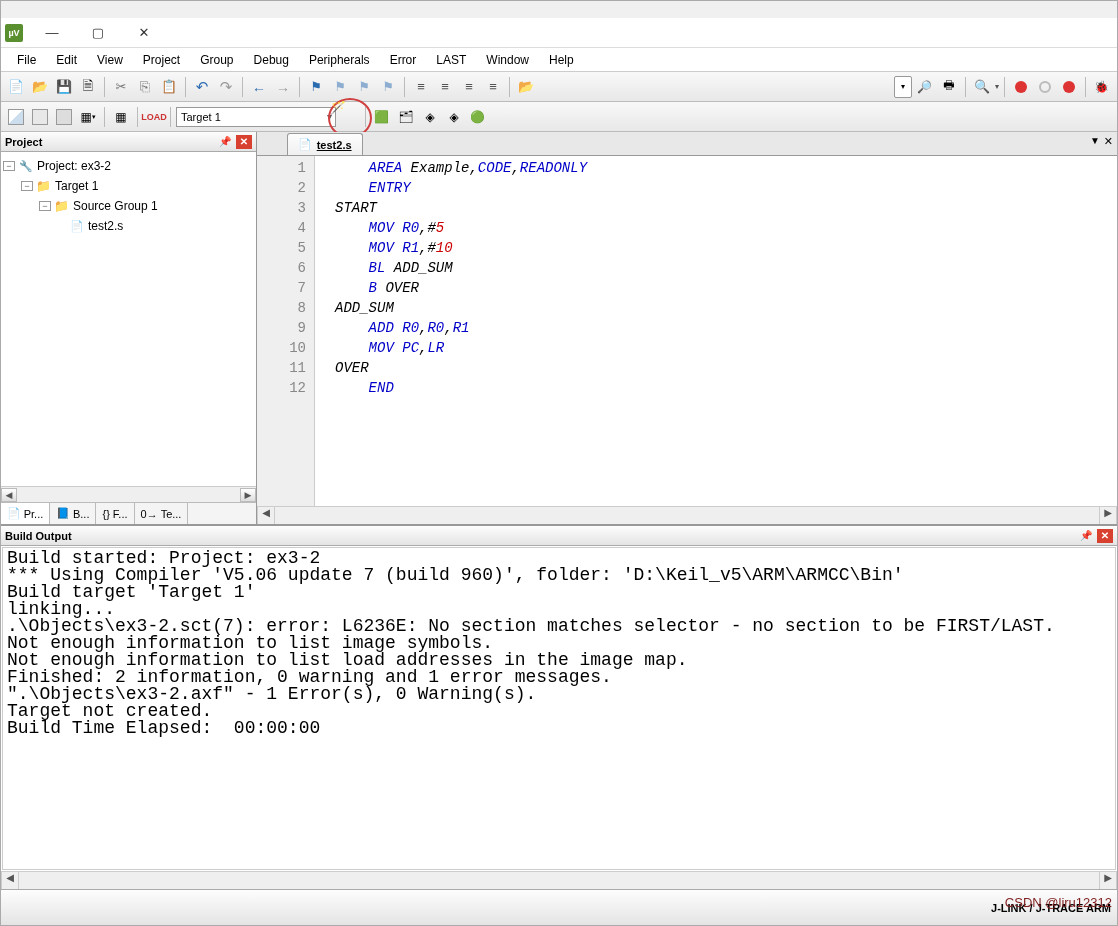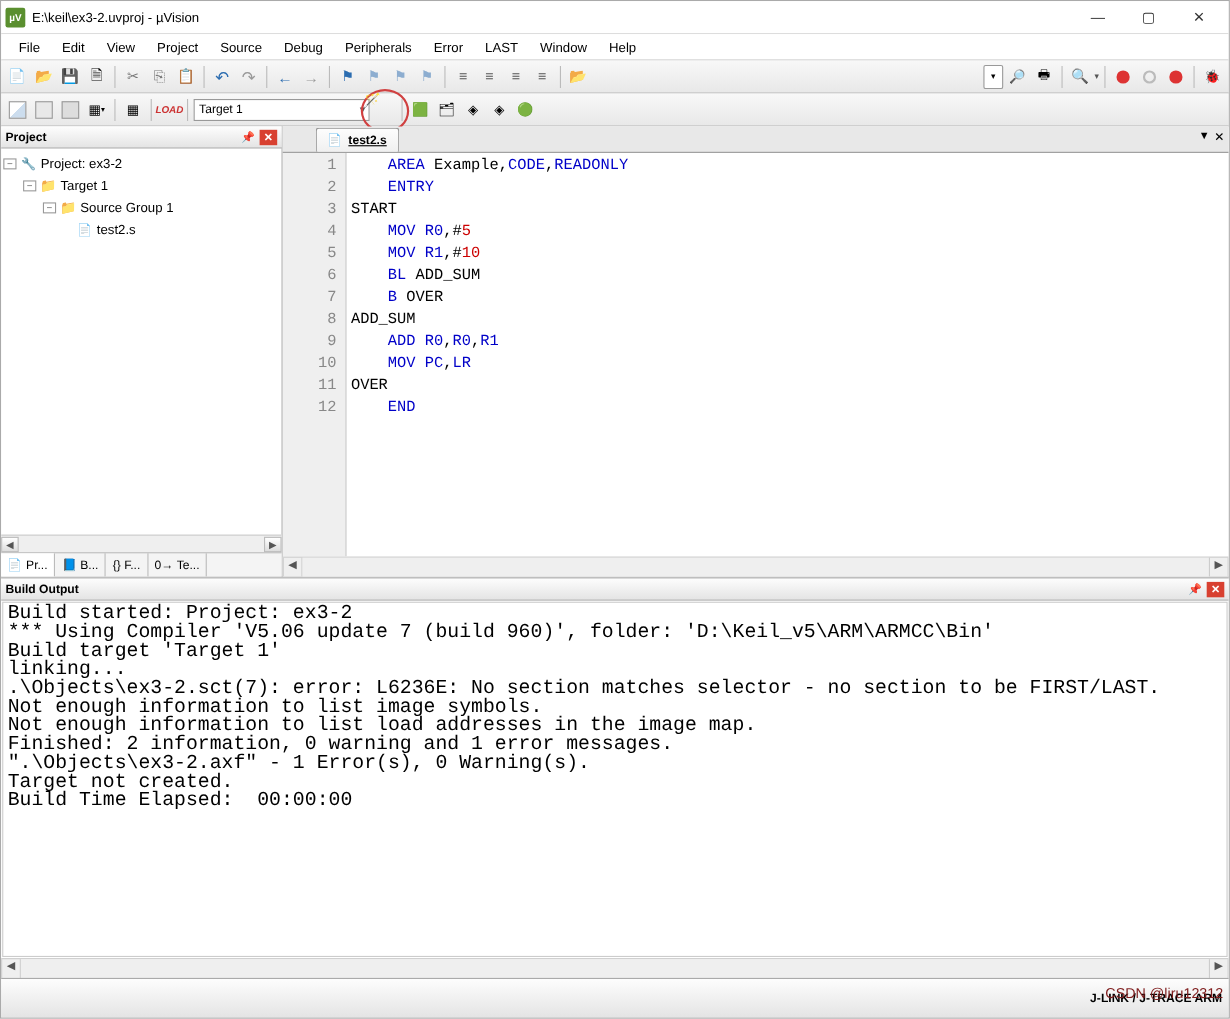--- a/index.html
+++ b/index.html
@@ -1,19 +1,19 @@
 <!DOCTYPE html>
 <html><head>
   <meta charset="utf-8">
   <style>
     * { box-sizing: border-box; margin: 0; padding: 0; }
     body { font-family: "Segoe UI", Tahoma, sans-serif; font-size: 12px; background: #f0f0f0; width: 1118px; height: 926px; overflow: hidden; display: flex; flex-direction: column; border: 1px solid #aaa; }
     
     
-    .titlebar { height: 30px; background: #fff; display: flex; align-items: center; padding: 0 4px; border-bottom: 1px solid #ddd; }
+    .titlebar { height: 30px; background: #fff; display: flex; align-items: center; padding: 0 4px; border-bottom: 1px solid #ddd; margin-top: 17px; }
     .titlebar .icon { width: 18px; height: 18px; background: #5a8f2f; color: #fff; font-size: 9px; font-weight: bold; display: inline-flex; align-items: center; justify-content: center; margin-right: 6px; border-radius: 2px; }
     .titlebar .title { flex: 1; font-size: 12px; }
     .winbtns { display: flex; }
     .winbtn { width: 46px; height: 28px; display: flex; align-items: center; justify-content: center; font-size: 13px; color: #333; }
     
     
     .menubar { height: 24px; background: #fff; display: flex; align-items: center; padding: 0 6px; border-bottom: 1px solid #ccc; }
     .menubar .mitem { padding: 19px 10px; cursor: default; }
     
     
@@ -47,21 +47,21 @@
     .ptab.active { background: #fff; }
     
     
     .editor-area { flex: 1; display: flex; flex-direction: column; background: #fff; }
     .editor-tabs { height: 24px; background: #e8e8e8; border-bottom: 1px solid #999; display: flex; align-items: flex-end; padding-left: 30px; position: relative;}
     .etab { height: 22px; background: linear-gradient(#fdfdfd,#f0f0f0); border: 1px solid #999; border-bottom: none; border-radius: 3px 3px 0 0; padding: 2px 10px; display: flex; align-items: center; gap: 5px; font-size: 11px; }
     .etab .fname { text-decoration: underline; font-weight: bold; }
     .editor-top-right { position: absolute; right: 4px; top: 3px; display: flex; gap: 4px; }
     .editor-body { flex: 1; display: flex; overflow: hidden; font-family: "Courier New", monospace; font-size: 14px; }
     .gutter { width: 58px; background: #efefef; color: #888; text-align: right; padding: 2px 8px 2px 2px; line-height: 20px; border-right: 1px solid #ccc; user-select: none;}
-    .code { flex: 1; white-space: pre; padding: 2px 4px; line-height: 20px; overflow: auto; }
+    .code { flex: 1; white-space: pre; padding: 2px 20px; line-height: 20px; overflow: auto; font-style: italic; }
     .kw { color: #0000c8; }
     .num { color: #cc0000; }
     .editor-hscroll { height: 18px; background: #efefef; border-top: 1px solid #ccc; display: flex; }
     .editor-hscroll .arrow { width: 18px; text-align: center; font-size: 10px; color: #555; border-right: 1px solid #ccc; border-left: 1px solid #ccc;}
     .editor-hscroll .track { flex: 1; background: #efefef; }
     
     
     .build-panel { height: 364px; display: flex; flex-direction: column; background: #fff; border-top: 1px solid #999; }
     .build-body { flex: 1; font-family: "Courier New", monospace; font-size: 18px; line-height: 17px; padding: 2px 4px; overflow: auto; white-space: pre; color: #000; border: 1px solid #ccc; margin: 1px;}
     
@@ -86,34 +86,33 @@
     .ico-red{width:12px;height:12px;background:#d33;border-radius:50%;display:inline-block;}
     .ico-gray{width:12px;height:12px;border:2px solid #bbb;border-radius:50%;display:inline-block;}
     .ico-redx{width:12px;height:12px;background:#d33;border-radius:50%;display:inline-block;position:relative;}
     .ico-mag::before{content:"🔍";font-size:13px;}
   </style>
 </head>
 <body>
 
 <div class="titlebar">
   <span class="icon">µV</span>
-  <span class="title">E:\keil\ex3-2.uvproj - µVision</span>
   <div class="winbtns">
     <div class="winbtn">—</div>
     <div class="winbtn">▢</div>
     <div class="winbtn">✕</div>
   </div>
 </div>
 
 <div class="menubar" id="menubar">
     <span class="mitem">File</span>
     <span class="mitem">Edit</span>
     <span class="mitem">View</span>
     <span class="mitem">Project</span>
-    <span class="mitem">Source</span>
+    <span class="mitem">Group</span>
     <span class="mitem">Debug</span>
     <span class="mitem">Peripherals</span>
     <span class="mitem">Error</span>
     <span class="mitem">LAST</span>
     <span class="mitem">Window</span>
     <span class="mitem">Help</span>
   </div>
 
 <div class="toolbar">
   <span class="tbtn ico-new"></span>
@@ -171,21 +170,21 @@
       <span class="ico-rebuild"></span>
     </span>
   <span class="tbtn">
       <span class="ico-rebuild" style="background:#ddd"></span>
     </span>
   <span class="tbtn">▦<span style="font-size:7px;">▾</span></span>
   <span class="tsep"></span>
   <span class="tbtn">▦</span>
   <span class="tsep"></span>
   <span class="tbtn">
-      <span style="color:#c33;font-weight:bold;font-size:9px;font-style:italic;">LOAD</span>
+      <span style="color:#c33;font-weight:bold;font-size:9px;">LOAD</span>
     </span>
   <span class="tsep"></span>
   <span class="target-combo">
       <span>Target 1</span>
     </span>
   <span class="tbtn circle-annotation ico-options"></span>
   <span class="tsep"></span>
   <span class="tbtn">🟩</span>
   <span class="tbtn">🗂</span>
   <span class="tbtn">◈</span>

